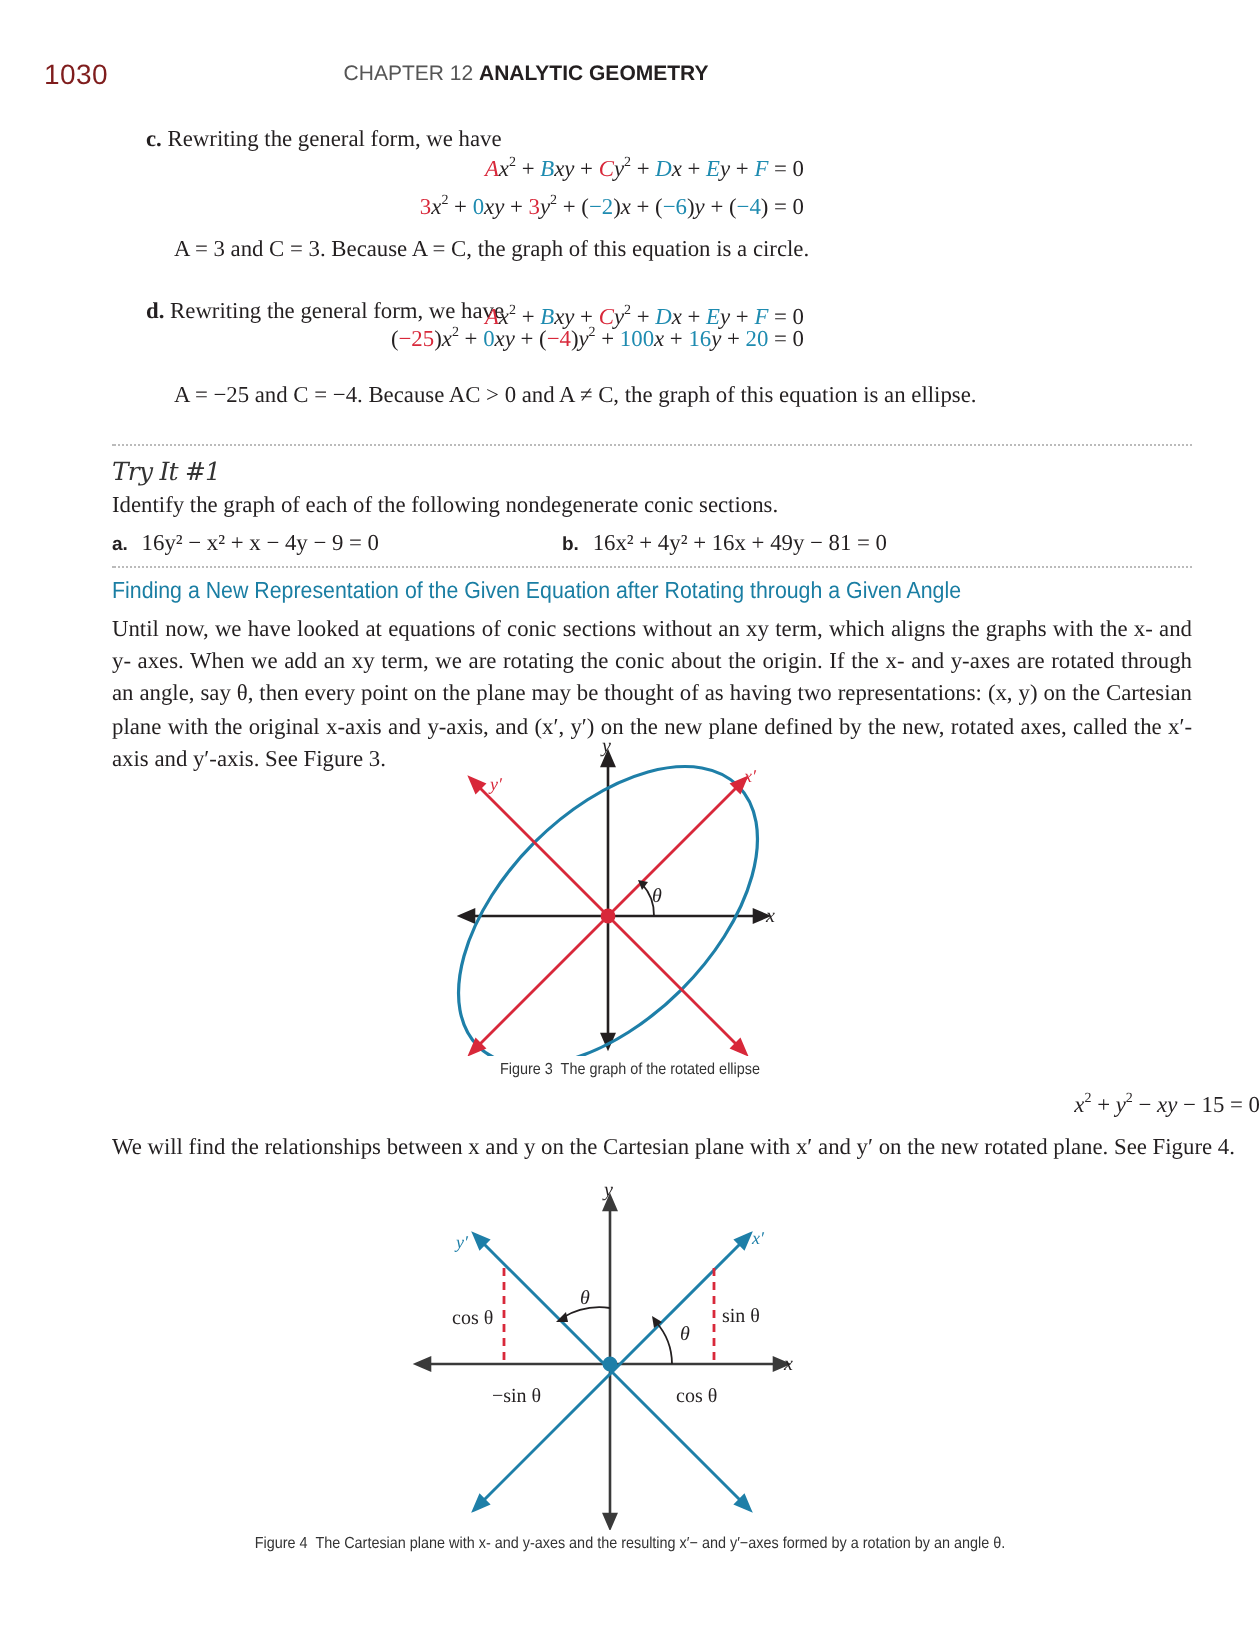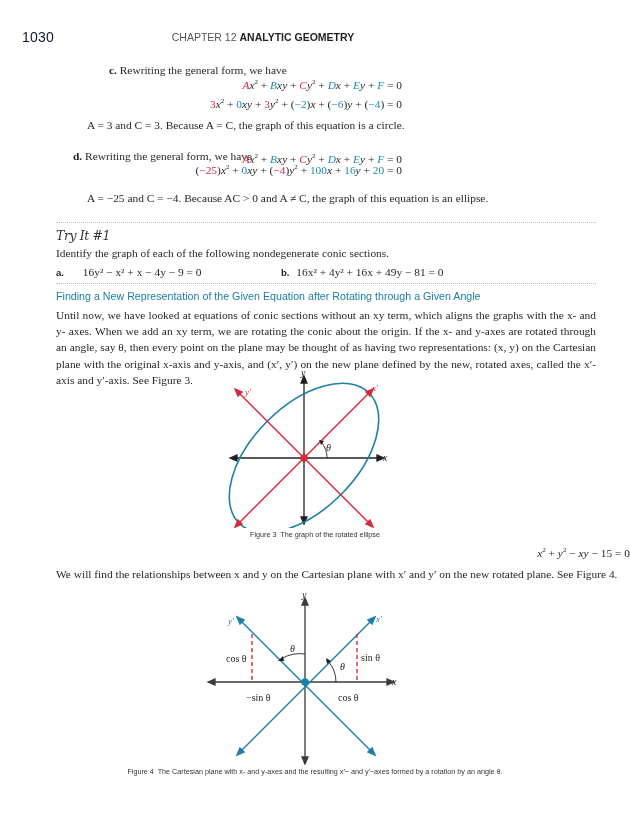--- a/index.html
+++ b/index.html
@@ -4,21 +4,21 @@
 <style>
   html, body { margin: 0; padding: 0; background: #ffffff; }
   body {
     width: 630px; height: 815px; position: relative; overflow: hidden;
     font-family: "Liberation Serif", "DejaVu Serif", serif;
     color: #231f20;
   }
   .abs { position: absolute; }
   .page-num {
     left: 22px; top: 29px; font-family: "Liberation Sans", sans-serif;
-    font-size: 14px; color: #0f172a; letter-spacing: 0.2px;
+    font-size: 14px; color: #7f1d1d; letter-spacing: 0.2px;
   }
   .chapter {
     left: 0; width: 526px; top: 31px; text-align: center;
     font-family: "Liberation Sans", sans-serif; font-size: 10.5px; color: #333;
   }
   .chapter .c-light { color: #555; }
   .chapter .c-bold { font-weight: bold; color: #231f20; }
   .txt { font-size: 11.4px; line-height: 17px; }
   .lbl { font-weight: bold; }
   .eq { text-align: right; font-size: 11.4px; white-space: nowrap; }
@@ -43,21 +43,21 @@
 </style>
 </head>
 <body>
 
 <div class="abs page-num">1030</div>
 <div class="abs chapter">
   <span class="c-light">CHAPTER 12</span>
   <span class="c-bold">ANALYTIC GEOMETRY</span>
 </div>
 
-<div class="abs txt" style="left:73px; top:62px;margin-left:36px;">
+<div class="abs txt" style="left:73px; top:62px;">
   <span class="lbl">c.</span>
   <span>Rewriting the general form, we have</span>
 </div>
 <div class="abs eq" style="right:228px; top:79px;">
   <span class="red"><i>A</i></span><i>x</i><sup>2</sup> + <span class="blue"><i>B</i></span><i>xy</i> + <span class="red"><i>C</i></span><i>y</i><sup>2</sup> + <span class="blue"><i>D</i></span><i>x</i> + <span class="blue"><i>E</i></span><i>y</i> + <span class="blue"><i>F</i></span> = 0
 </div>
 <div class="abs eq" style="right:228px; top:98px;">
   <span class="red">3</span><i>x</i><sup>2</sup> + <span class="blue">0</span><i>xy</i> + <span class="red">3</span><i>y</i><sup>2</sup> + (<span class="blue">−2</span>)<i>x</i> + (<span class="blue">−6</span>)<i>y</i> + (<span class="blue">−4</span>) = 0
 </div>
 <div class="abs txt" style="left:87px; top:117px;">A = 3 and C = 3. Because A = C, the graph of this equation is a circle.</div>
@@ -72,21 +72,21 @@
 <div class="abs eq" style="right:228px; top:164px;">
   (<span class="red">−25</span>)<i>x</i><sup>2</sup> + <span class="blue">0</span><i>xy</i> + (<span class="red">−4</span>)<i>y</i><sup>2</sup> + <span class="blue">100</span><i>x</i> + <span class="blue">16</span><i>y</i> + <span class="blue">20</span> = 0
 </div>
 <div class="abs txt" style="left:87px; top:190px;">A = −25 and C = −4. Because AC &gt; 0 and A ≠ C, the graph of this equation is an ellipse.</div>
 
 <div class="abs rule" style="top:222px;"></div>
 <div class="abs tryit">Try It #1</div>
 <div class="abs txt" style="left:56px; top:245px;">Identify the graph of each of the following nondegenerate conic sections.</div>
 <div class="abs txt" style="left:56px; top:264px;">
   <span class="lbl" style="font-family:'Liberation Sans',sans-serif;font-size:9.5px;">a.</span>
-  <span style="margin-left:16px;">16y² − x² + x − 4y − 9 = 0</span>
+  <span style="margin-left:4px;">16y² − x² + x − 4y − 9 = 0</span>
 </div>
 <div class="abs txt" style="left:262px; top:264px;margin-left:19px;">
   <span class="lbl" style="font-family:'Liberation Sans',sans-serif;font-size:9.5px;">b.</span>
   <span style="margin-left:4px;">16x² + 4y² + 16x + 49y − 81 = 0</span>
 </div>
 <div class="abs rule" style="top:283px;"></div>
 
 <div class="abs heading">Finding a New Representation of the Given Equation after Rotating through a Given Angle</div>
 
 <div class="abs para">Until now, we have looked at equations of conic sections without an xy term, which aligns the graphs with the x- and y- axes. When we add an xy term, we are rotating the conic about the origin. If the x- and y-axes are rotated through an angle, say θ, then every point on the plane may be thought of as having two representations: (x, y) on the Cartesian plane with the original x-axis and y-axis, and (x′, y′) on the new plane defined by the new, rotated axes, called the x′-axis and y′-axis. See Figure 3.</div>

